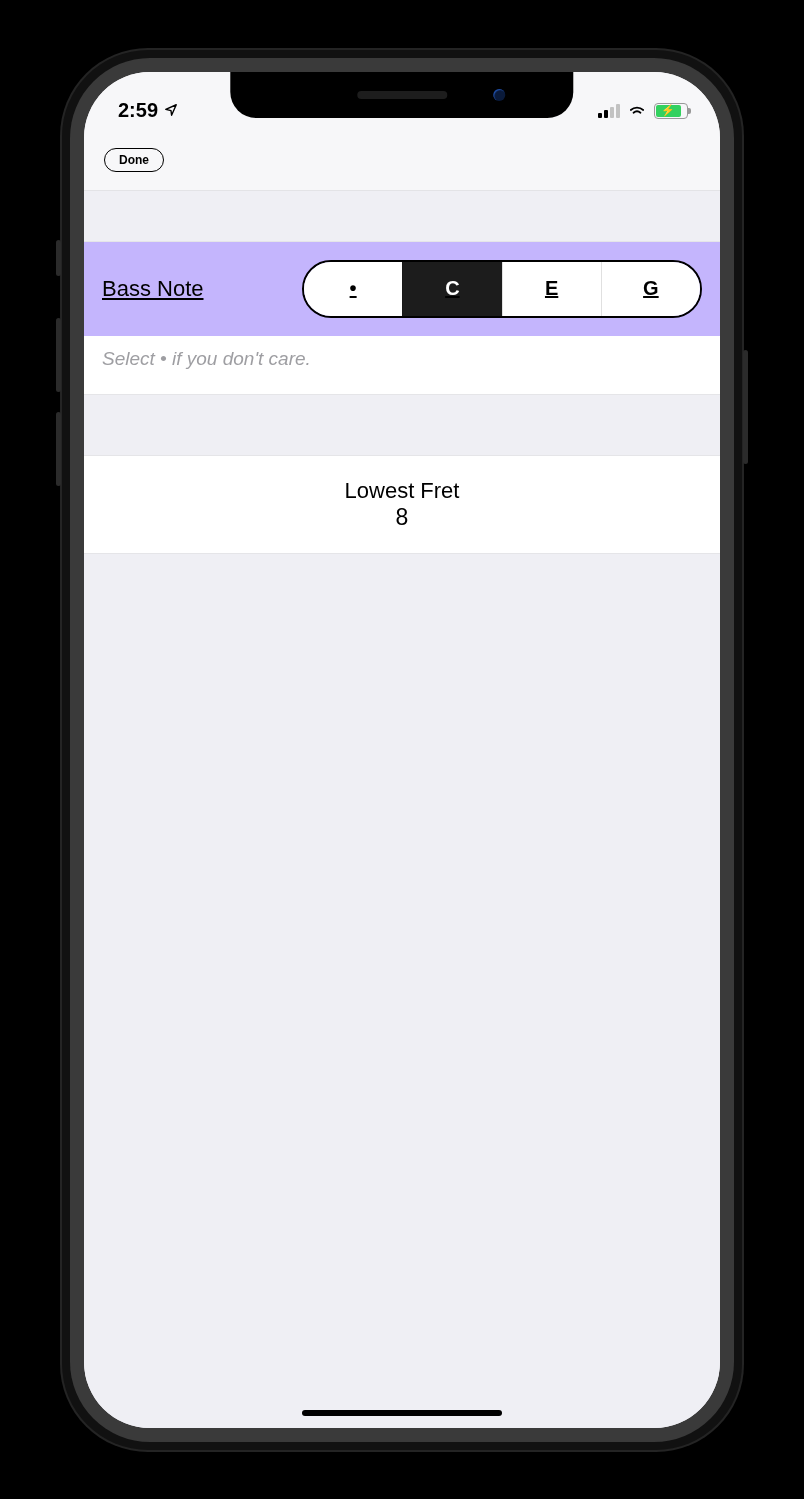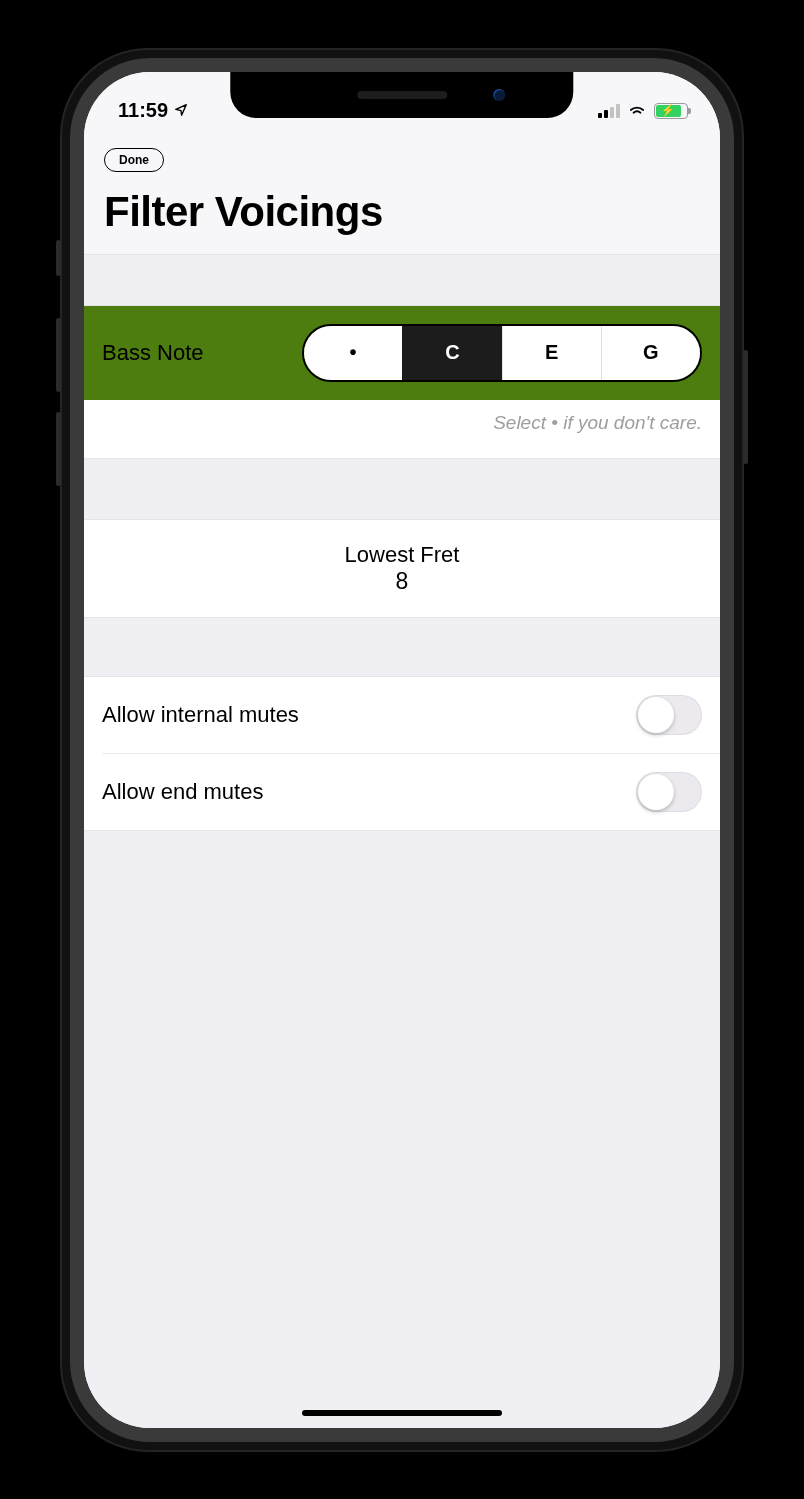--- a/index.html
+++ b/index.html
@@ -72,39 +72,40 @@
       margin-top: 16px;
       font-size: 42px; font-weight: 800; letter-spacing: -0.5px;
     }
     .spacer { background: #efeff4; }
     .spacer.h50 { height: 50px; }
     .spacer.h60 { height: 60px; }
     .spacer.h58 { height: 58px; }
     .section { background: #fff; border-top: 1px solid #e5e5e8; border-bottom: 1px solid #e5e5e8; }
 
     .bass-row {
-      background: #4d7c0f;
+      background: #c4b5fd;
       display: flex; align-items: center; justify-content: space-between;
       padding: 18px 18px;
+      text-decoration: underline;
     }
     .row-label { font-size: 22px; color: #000; }
     .segmented {
       display: flex; align-items: stretch;
       border: 2px solid #000; border-radius: 34px; overflow: hidden;
       height: 58px; width: 400px;
     }
     .seg {
       flex: 1; display: flex; align-items: center; justify-content: center;
       font-weight: 800; font-size: 20px; color: #000;
       background: #fff; border-left: 1px solid rgba(0,0,0,0.12);
     }
     .seg:first-child { border-left: none; }
     .seg.selected { background: #1c1c1c; color: #fff; }
     .hint-row {
-      background: #fff; text-align: right;
+      background: #fff; text-align: left;
       font-style: italic; color: #9e9ea2; font-size: 19px;
       padding: 12px 18px 24px;
     }
 
     .fret-row {
       display: flex; align-items: center; justify-content: space-between;
       padding: 22px 18px;
       flex-direction: column;
     }
     .fret-value { font-size: 23px; color: #000; font-weight: 400; }
@@ -151,21 +152,21 @@
   <span class="side-btn pwr"></span>
   <div class="device-inner">
     <div class="screen">
       <div class="notch">
         <span class="speaker"></span>
         <span class="cam"></span>
       </div>
 
       <div class="status-bar">
         <div class="status-left">
-          <span>11:59</span>
+          <span>2:59</span>
           <span>
             <svg width="14" height="14" viewBox="0 0 24 24" fill="none" stroke="#000" stroke-width="2.4" stroke-linejoin="round" stroke-linecap="round">
                 <path d="M3 11 L21 3 L13 21 L12 13 L3 11 Z"></path>
               </svg>
           </span>
         </div>
         <div class="status-right">
           <span class="sig">
               <span></span>
               <span></span>
@@ -182,21 +183,20 @@
           <span class="batt">
               <span class="batt-fill">
                 <span class="bolt">⚡</span>
               </span>
             </span>
         </div>
       </div>
 
       <div class="nav-bar">
         <button class="done-btn">Done</button>
-        <h1 class="page-title">Filter Voicings</h1>
       </div>
 
       <div class="spacer h50"></div>
 
       <div class="section">
         <div class="bass-row">
           <span class="row-label">Bass Note</span>
           <div class="segmented">
             <div class="seg">•</div>
             <div class="seg selected">C</div>
@@ -211,32 +211,18 @@
 
       <div class="section">
         <div class="fret-row">
           <span class="row-label">Lowest Fret</span>
           <span class="fret-value">8</span>
         </div>
       </div>
 
       <div class="spacer h58"></div>
 
-      <div class="section">
-        <div class="toggle-row">
-          <span class="row-label">Allow internal mutes</span>
-          <div class="switch">
-              <span class="knob"></span>
-            </div>
-        </div>
-        <div class="toggle-row">
-          <span class="row-label">Allow end mutes</span>
-          <div class="switch">
-              <span class="knob"></span>
-            </div>
-        </div>
-      </div>
 
       <div class="fill"></div>
       <div class="home-indicator"></div>
     </div>
   </div>
 </div>
 
 </body></html>

